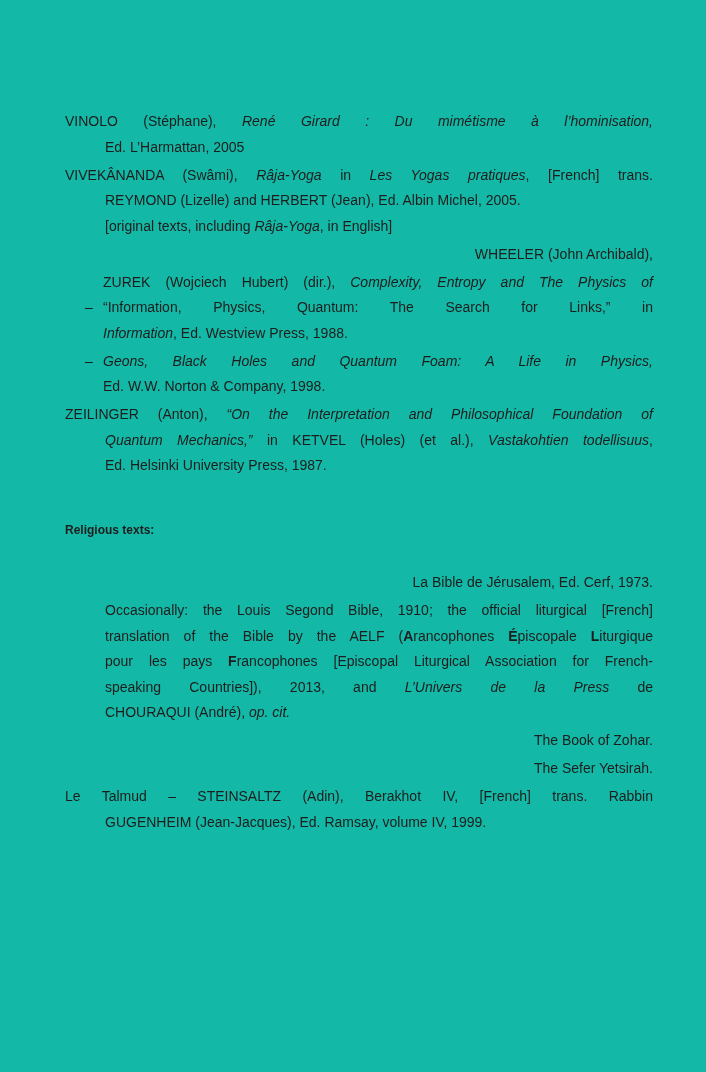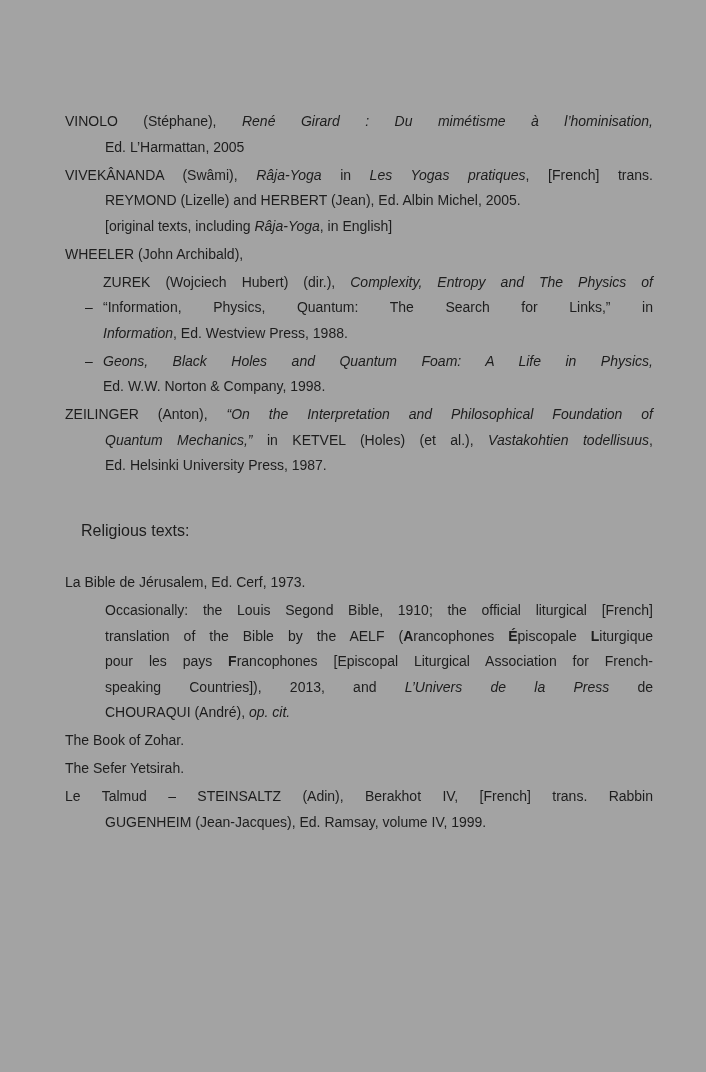--- a/index.html
+++ b/index.html
@@ -1,51 +1,51 @@
 <!DOCTYPE html>
 <html><head>
 <meta charset="utf-8">
 <style>
   html, body { margin: 0; padding: 0; background: #ffffff; }
   .page {
     position: relative;
     width: 706px;
     height: 1072px;
-    background: #a3a3a3;
+    background: #14b8a6;
     font-family: "Liberation Sans", sans-serif;
     font-size: 14px;
     color: #1d1d1d;
     overflow: hidden;
   }
   .content {
     position: absolute;
     left: 65px;
     top: 109px;
     width: 588px;
   }
   .entry { margin-bottom: 2.5px; }
   .line { line-height: 25.5px; text-align: left; }
   .line.just {
     text-align: justify;
     -moz-text-align-last: justify;
     text-align-last: justify;
     text-justify: inter-word;
   }
-  .ind-p0 { padding-left: 0; }
+  .ind-p0 { padding-left: 0; text-align: right; }
   .ind-p1 { padding-left: 40px; }
   .ind-d0 { padding-left: 20px; }
   .ind-d1 { padding-left: 38px; }
   .dash { display: inline-block; width: 18px; }
   .it { font-style: italic; }
   .bd { font-weight: bold; }
   .heading {
-    font-weight: normal;
-    font-size: 16px;
+    font-weight: bold;
+    font-size: 12px;
     line-height: 25.5px;
-    margin: 39px 0 27px 16px;
+    margin: 39px 0 27px 0;
   }
 </style>
 </head>
 <body>
 
 <div class="page">
   <div class="content">
     <div>
         <div class="entry">
           <div class="line ind-p0 just"><span>VINOLO (Stéphane), </span><span class="it">René Girard : Du mimétisme à l’hominisation,</span></div>

